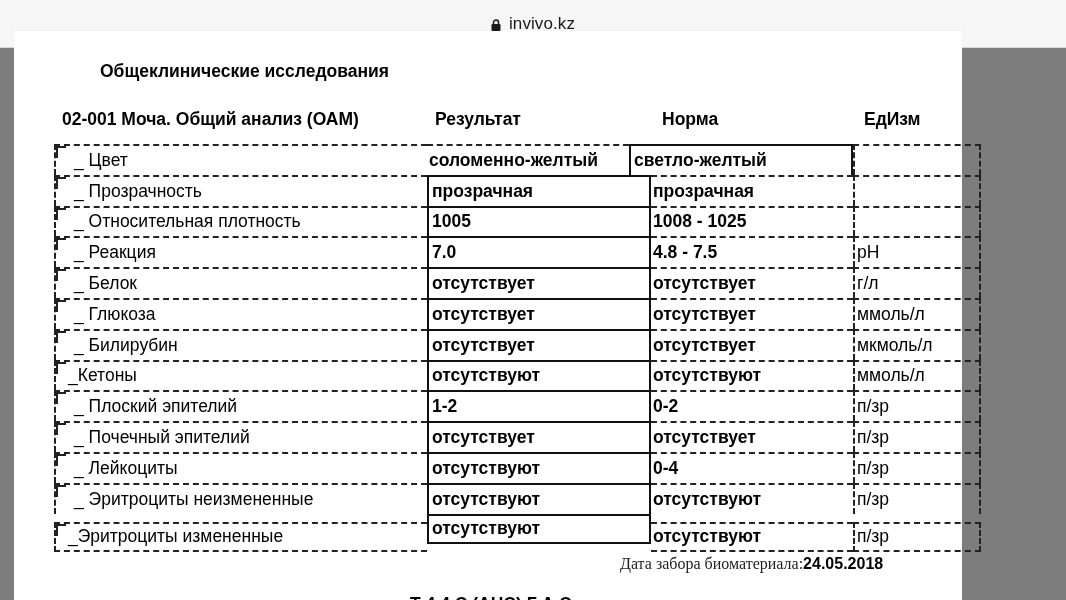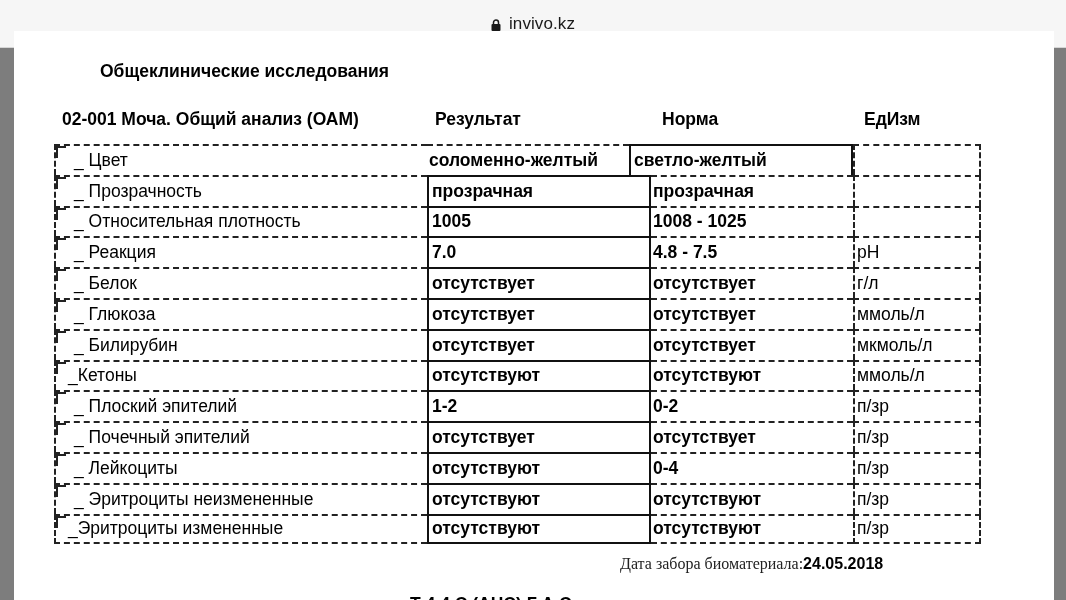--- a/index.html
+++ b/index.html
@@ -3,40 +3,40 @@
 <meta charset="utf-8">
 <style>
   * { margin:0; padding:0; box-sizing:border-box; }
   html, body { width:1066px; height:600px; overflow:hidden; background:#7d7d7d; }
   body { position:relative; font-family:"Liberation Sans", sans-serif; color:#000; }
 
   .urlbar { position:absolute; left:0; top:0; width:1066px; height:48px; background:#f6f6f6; border-bottom:1px solid #d6d6d6; display:flex; align-items:center; justify-content:center; }
   .urlbar .lock { width:10px; height:12px; margin-right:8px; position:relative; top:1px; }
   .urlbar .url { font-size:17px; color:#1a1a1a; letter-spacing:0.1px; }
 
-  .page { position:absolute; left:14px; top:31px; width:1040px; height:569px; background:#fff; }
+  .page { position:absolute; left:14px; top:31px; width:948px; height:569px; background:#fff; }
 
   .section-title { position:absolute; left:86px; top:30px; font-size:17.5px; font-weight:bold; }
 
   .hdr { position:absolute; top:78px; font-size:17.5px; font-weight:bold; }
   .hdr.c0 { left:48px; }
   .hdr.c1 { left:421px; }
   .hdr.c2 { left:648px; }
   .hdr.c3 { left:850px; }
 
   .grid { position:absolute; left:40px; top:113px; width:927px; }
   .row { position:relative; height:30.8px; display:flex; }
   .cell { height:100%; display:flex; align-items:center; font-size:17.5px; white-space:nowrap; overflow:hidden; }
   .c-name { width:373px; padding-left:18px; border-left:2px dashed #222; border-top:2px dashed #222; position:relative; }
   .c-name.nopad { padding-left:12px; }
   .c-name::before { content:""; position:absolute; left:0; top:0; width:8px; height:10px; border-left:2px solid #222; border-top:2px solid #222; }
   .c-res { width:224px; padding-left:3px; font-weight:bold; border-left:2px solid #111; border-right:2px solid #111; border-top:2px solid #111; }
   .c-norm { width:202px; padding-left:2px; font-weight:bold; border-top:2px dashed #222; }
   .c-unit { width:128px; padding-left:2px; border-left:2px dashed #222; border-right:2px dashed #222; border-top:2px dashed #222; position:relative; }
-  .row.last .c-name, .row.last .c-norm, .row.last .c-unit { border-bottom:2px dashed #222; }
+  .row.last .c-name, .row.last .c-norm, .row.last .c-unit { border-bottom:2px dashed #222;margin-top:8px; }
   .row.last .c-res { border-bottom:2px solid #111; }
 
   .footer { position:absolute; left:606px; top:524px; display:flex; align-items:baseline; }
   .footer .lbl { font-family:"Liberation Serif", serif; font-size:16px; color:#222; }
   .footer .date { font-size:16px; font-weight:bold; margin-left:0; }
 
   .cutoff { position:absolute; left:396px; top:562px; font-size:17.5px; font-weight:bold; height:7px; overflow:hidden; line-height:22px; }
 </style>
 </head>
 <body>

